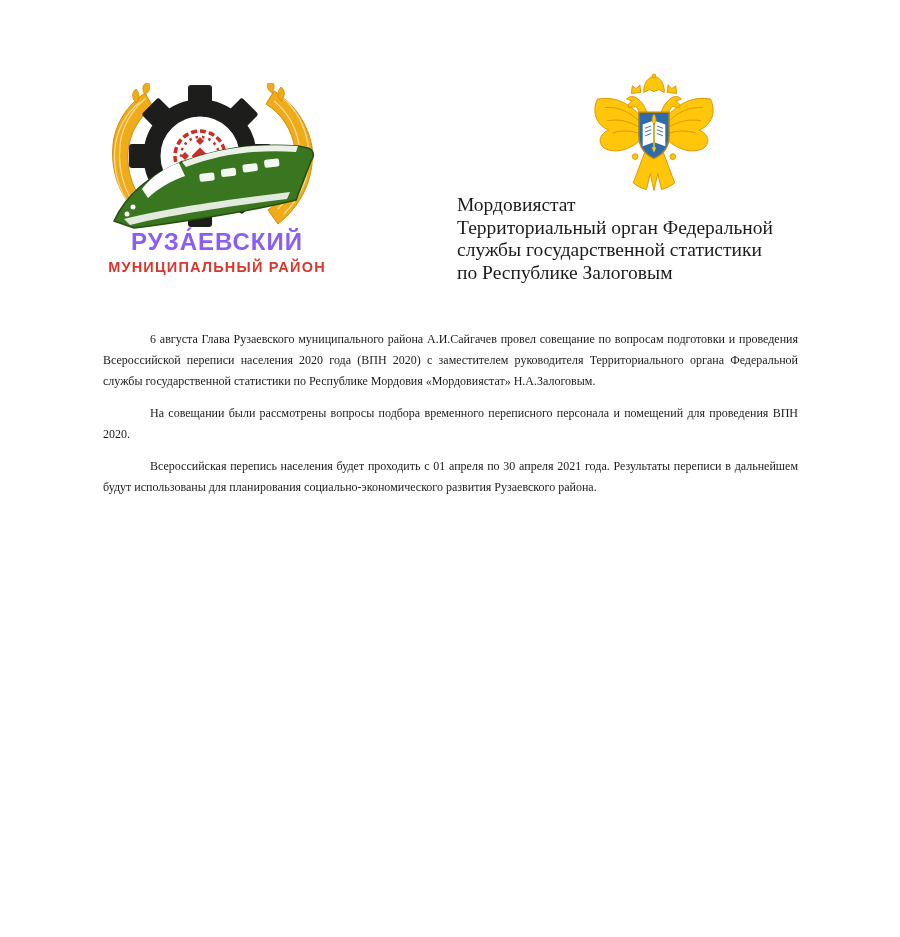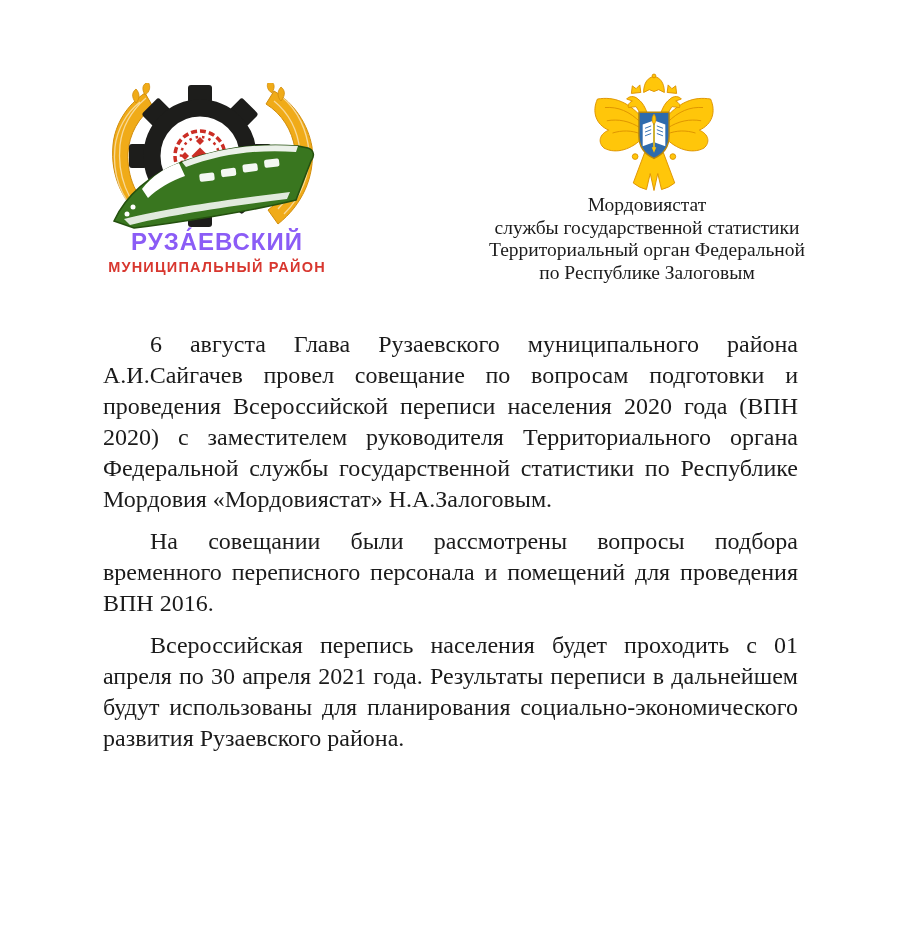--- a/index.html
+++ b/index.html
@@ -28,32 +28,32 @@
     font-family:Liberation Sans, sans-serif;
     font-weight:bold;font-size:14.5px;line-height:16px;
     letter-spacing:1.2px;color:#d8372f;margin-top:2px;
     white-space:nowrap;
   }
 
   
   .rosstat-emblem{position:absolute;left:588px;top:72px;}
   .org-block{
     position:absolute;top:194px;right:63px;width:380px;
-    text-align:center;
+    text-align:left;
     font-size:19.5px;line-height:22.5px;color:#1b1b1b;
   }
   .org-block div{white-space:nowrap;}
 
   
   .article{
     position:absolute;left:103px;top:329px;width:695px;
   }
   .article p{
     margin:0 0 11px 0;
-    font-size:24px;line-height:31px;
+    font-size:12px;line-height:21px;
     text-align:justify;text-indent:47px;
   }
 </style>
 </head>
 <body>
 
 <div class="page">
 
   <div class="district-logo">
     <svg width="235" height="146" viewBox="0 0 235 146">
@@ -149,24 +149,24 @@
           <path d="M70,43 C67.5,46.5 67.2,50.5 70,54 C72.8,50.5 72.5,46.5 70,43 Z" fill="#ffc60a" stroke="#dd9300" stroke-width="0.8"></path>
           <line x1="70" y1="54" x2="70" y2="80" stroke="#ffc60a" stroke-width="1.6"></line>
           <path d="M67.6,78 L70,84 L72.4,78 Z" fill="#ffc60a"></path>
         </g>
       </g>
     </svg>
   </div>
 
   <div class="org-block">
     <div>Мордовиястат</div>
+    <div>Территориальный орган Федеральной</div>
     <div>службы государственной статистики</div>
-    <div>Территориальный орган Федеральной</div>
     <div>по Республике Залоговым</div>
   </div>
 
   <div class="article">
     <p>6 августа Глава Рузаевского муниципального района А.И.Сайгачев провел совещание по вопросам подготовки и проведения Всероссийской переписи населения 2020 года (ВПН 2020) с заместителем руководителя Территориального органа Федеральной службы государственной статистики по Республике Мордовия «Мордовиястат» Н.А.Залоговым.</p>
-    <p>На совещании были рассмотрены вопросы подбора временного переписного персонала и помещений для проведения ВПН 2016.</p>
+    <p>На совещании были рассмотрены вопросы подбора временного переписного персонала и помещений для проведения ВПН 2020.</p>
     <p>Всероссийская перепись населения будет проходить с 01 апреля по 30 апреля 2021 года. Результаты переписи в дальнейшем будут использованы для планирования социально-экономического развития Рузаевского района.</p>
   </div>
 
 </div>
 
 </body></html>

